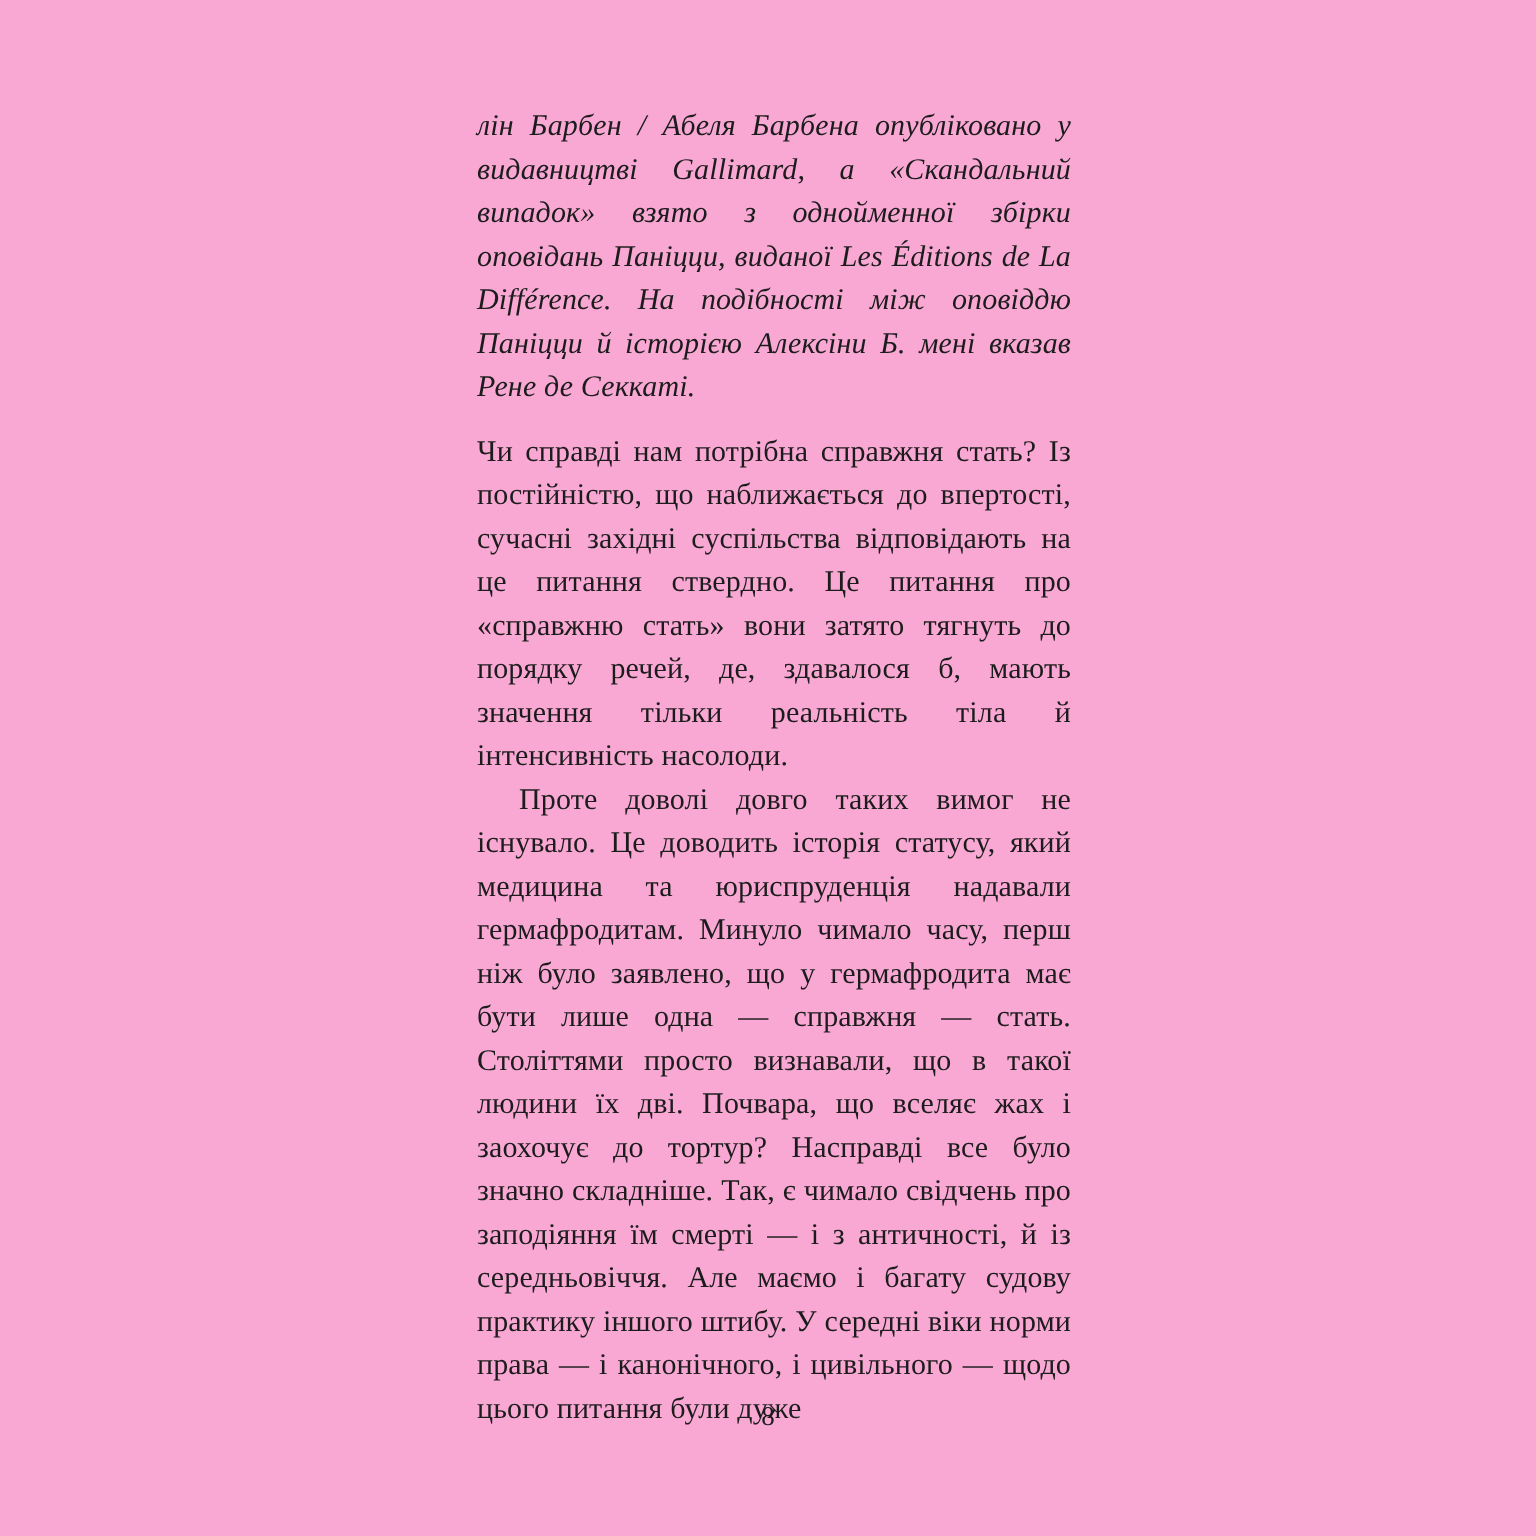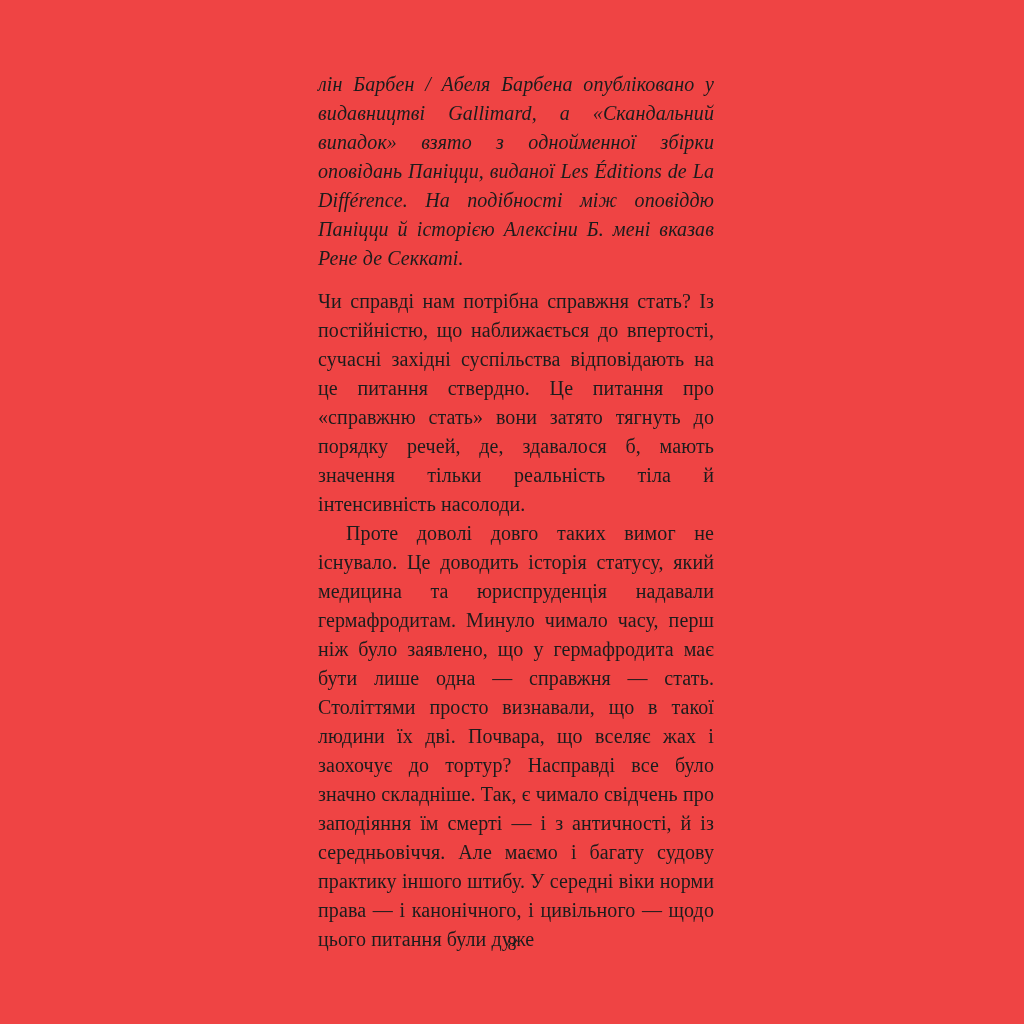--- a/index.html
+++ b/index.html
@@ -4,21 +4,21 @@
 <style>
   html, body {
     margin: 0;
     padding: 0;
     background: #ffffff;
   }
   .page {
     position: relative;
     width: 1024px;
     height: 1024px;
-    background: #ef4444;
+    background: #f9a8d4;
     font-family: "Liberation Serif", "DejaVu Serif", serif;
     color: #1c1c1c;
     overflow: hidden;
   }
   .text-column {
     position: absolute;
     left: 318px;
     top: 70px;
     width: 396px;
     font-size: 20px;

